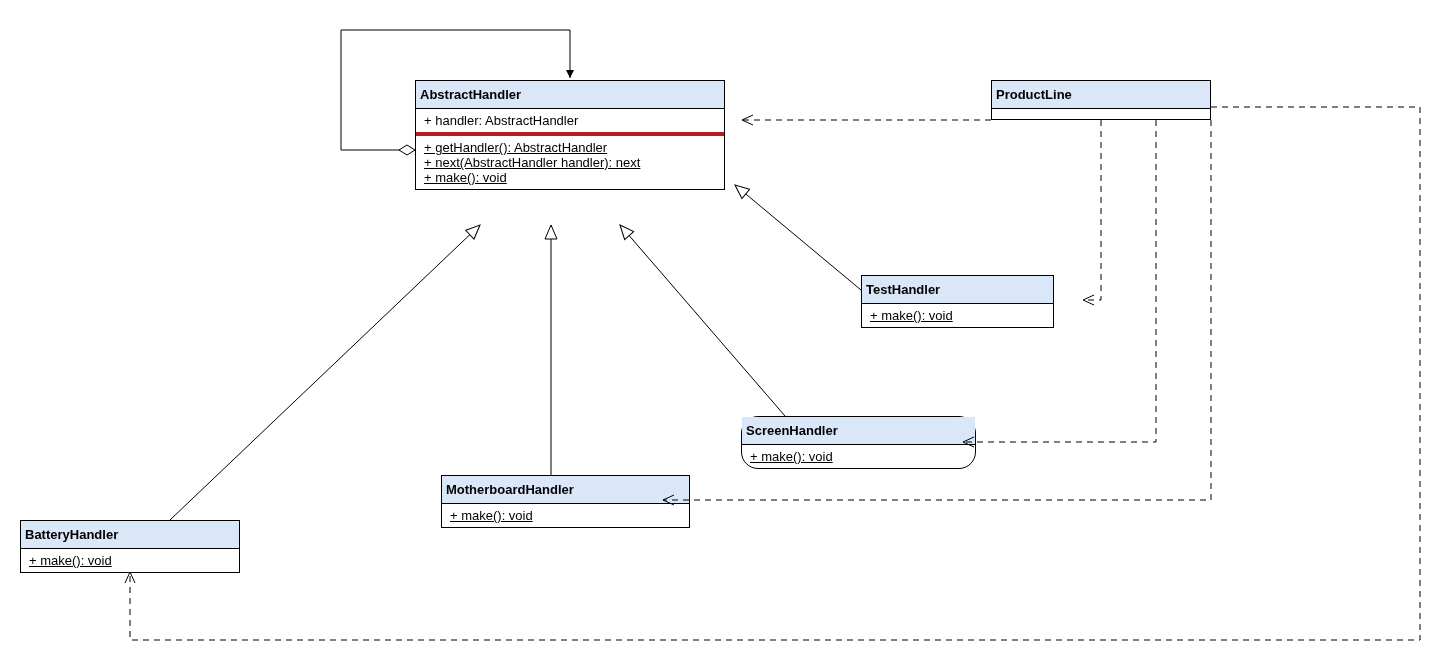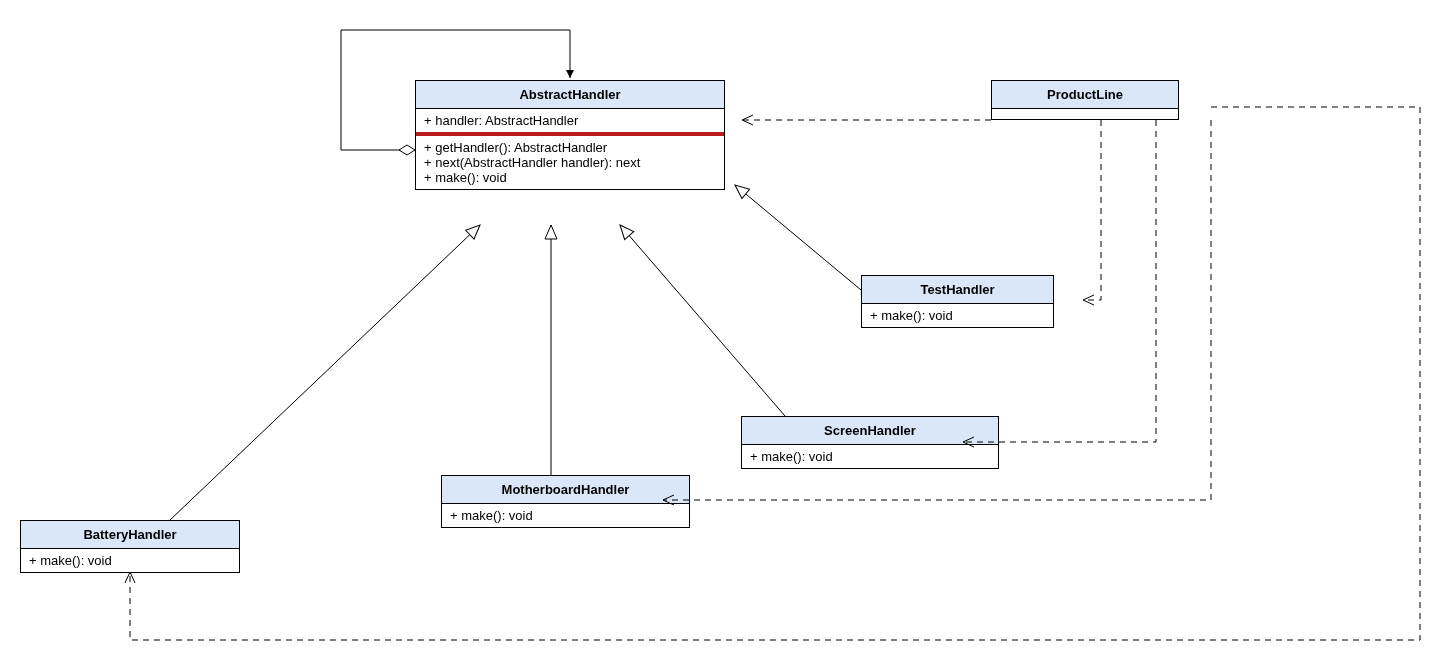--- a/index.html
+++ b/index.html
@@ -15,31 +15,31 @@
   }
   .class-box {
     position: absolute;
     border: 1px solid #000;
     background: #fff;
     box-sizing: border-box;
   }
   .class-title {
     background: #d9e7f8;
     font-weight: bold;
-    text-align: center;
     padding: 6px 4px;
     border-bottom: 1px solid #000;
   }
   .class-section {
     border-bottom: 4px solid #b91c1c;
     padding: 4px 8px;
     min-height: 10px;
   }
   .class-section:last-child {
     border-bottom: none;
+    text-decoration: underline;
   }
   .class-section.empty {
     height: 10px;
     padding: 0;
   }
   svg.connectors {
     position: absolute;
     left: 0;
     top: 0;
     width: 1453px;
@@ -55,33 +55,33 @@
   <div class="class-section">
     <div>+ handler: AbstractHandler</div>
   </div>
   <div class="class-section">
     <div>+ getHandler(): AbstractHandler</div>
     <div>+ next(AbstractHandler handler): next</div>
     <div>+ make(): void</div>
   </div>
 </div>
 
-<div class="class-box" style="left:991px; top:80px; width:188px;">
+<div class="class-box" style="left:991px; top:80px; width:220px;">
   <div class="class-title">ProductLine</div>
   <div class="class-section empty"></div>
 </div>
 
 <div class="class-box" style="left:861px; top:275px; width:193px;">
   <div class="class-title">TestHandler</div>
   <div class="class-section">
     <div>+ make(): void</div>
   </div>
 </div>
 
-<div class="class-box" style="left:741px; top:416px; width:258px;">
+<div class="class-box" style="left:741px; top:416px; width:235px;border-radius:17px;">
   <div class="class-title">ScreenHandler</div>
   <div class="class-section">
     <div>+ make(): void</div>
   </div>
 </div>
 
 <div class="class-box" style="left:441px; top:475px; width:249px;">
   <div class="class-title">MotherboardHandler</div>
   <div class="class-section">
     <div>+ make(): void</div>

